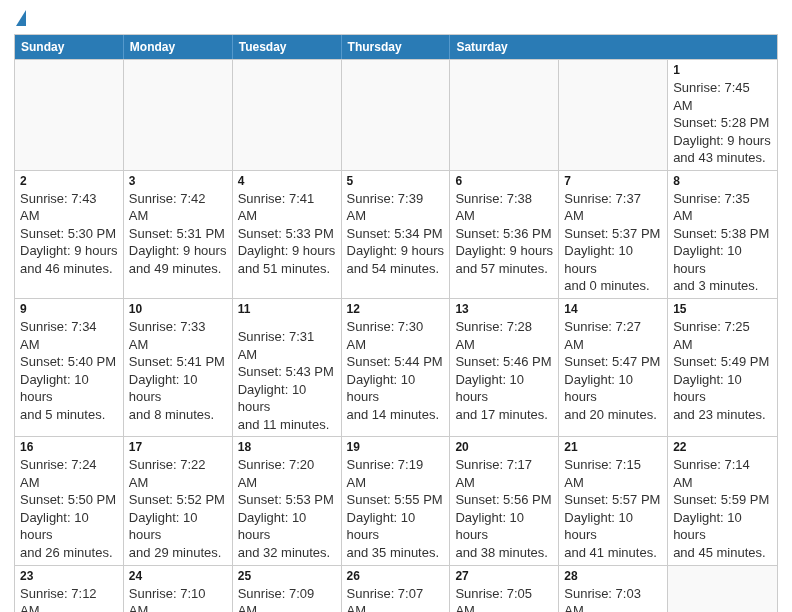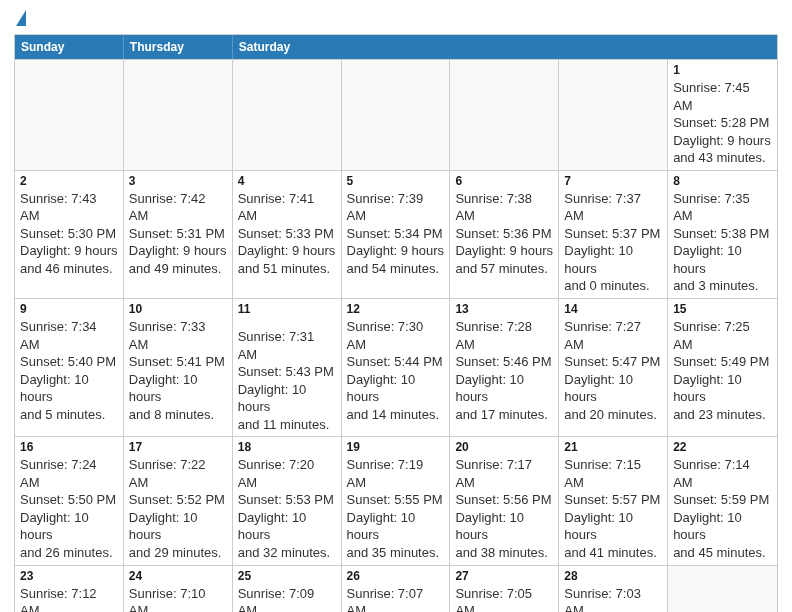--- a/index.html
+++ b/index.html
@@ -136,20 +136,22 @@
     </div>
     <div class="title-block">
       <div class="month-title"></div>
       <div class="location"></div>
     </div>
   </div>
 
   <div class="calendar">
     <div class="cal-header-row">
     <div class="cal-header-cell">Sunday</div>
+        <div class="cal-header-cell">Monday</div>
+        <div class="cal-header-cell">Tuesday</div>
         <div class="cal-header-cell">Thursday</div>
         <div class="cal-header-cell">Saturday</div>
       </div>
     <div class="cal-body">
     <div class="cal-row">
           <div class="cal-cell empty"></div>
           <div class="cal-cell empty"></div>
           <div class="cal-cell empty"></div>
           <div class="cal-cell empty"></div>
           <div class="cal-cell empty"></div>

